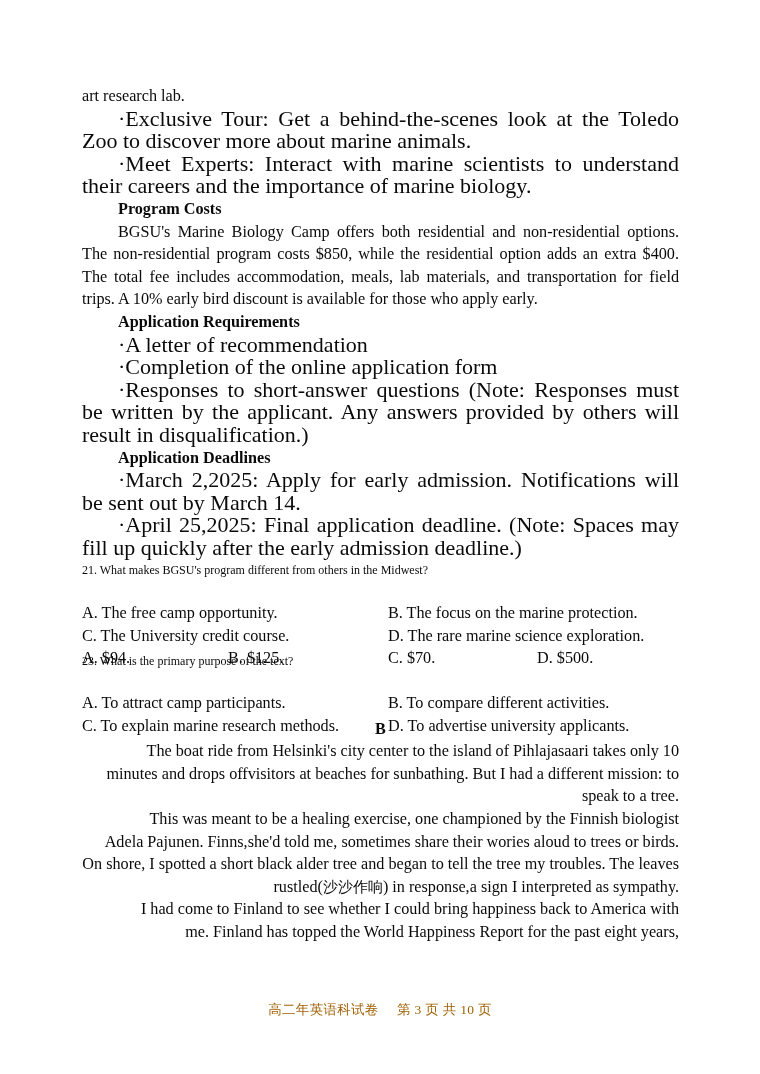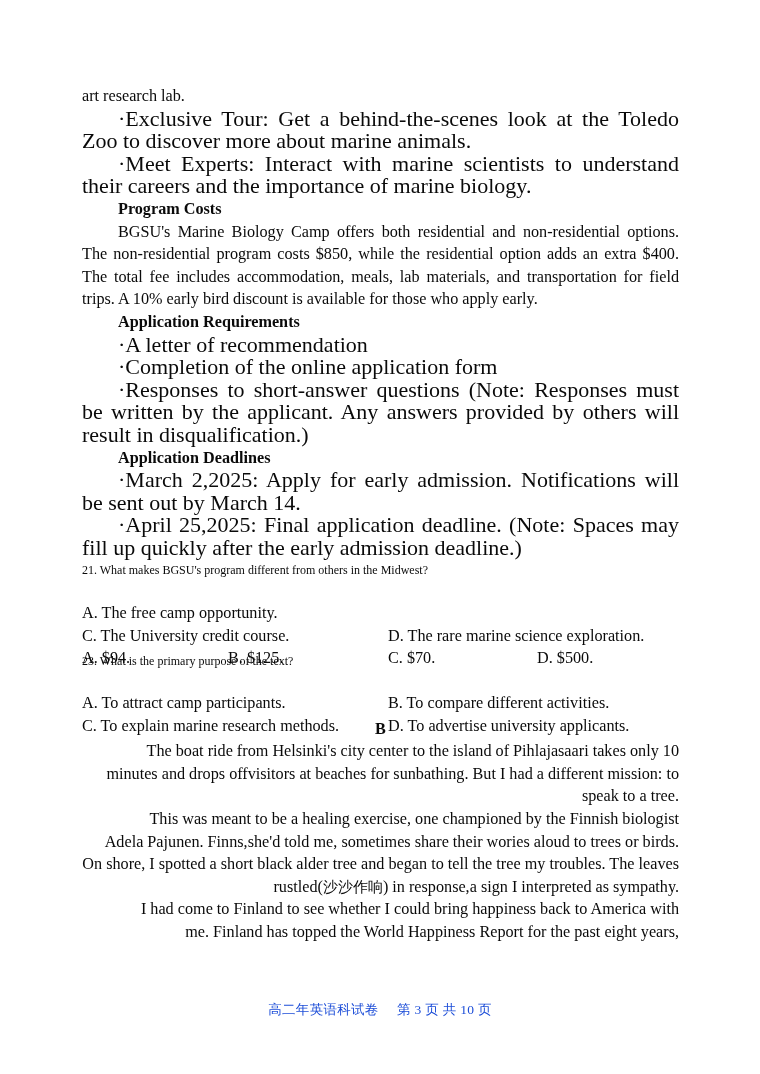--- a/index.html
+++ b/index.html
@@ -111,21 +111,21 @@
   
   .footer {
     position: absolute;
     left: 0;
     top: 1001px;
     width: 760px;
     text-align: center;
     font-family: "DejaVu Sans", "Liberation Sans", sans-serif;
     font-size: 13.5px;
     letter-spacing: 0.3px;
-    color: #1d4ed8;
+    color: #a16207;
   }
   .footer .pg {
     font-family: "Liberation Serif", "DejaVu Serif", serif;
   }
 </style>
 </head>
 <body>
 
 <div class="page">
   <div class="content">
@@ -150,20 +150,21 @@
 
     <p class="sub-head">Application Deadlines</p>
 
     <p class="bullet-line">·March 2,2025: Apply for early admission. Notifications will be sent out by March 14.</p>
 
     <p class="bullet-line">·April 25,2025: Final application deadline. (Note: Spaces may fill up quickly after the early admission deadline.)</p>
 
     <p class="question">21. What makes BGSU's program different from others in the Midwest?</p>
     <div class="opt-row cols2">
       <span class="opt">A. The free camp opportunity.</span>
+      <span class="opt">B. The focus on the marine protection.</span>
     </div>
     <div class="opt-row cols2">
       <span class="opt">C. The University credit course.</span>
       <span class="opt">D. The rare marine science exploration.</span>
     </div>
 
     <div class="opt-row cols4">
       <span class="opt">A. $94.</span>
       <span class="opt">B. $125.</span>
       <span class="opt">C. $70.</span>

